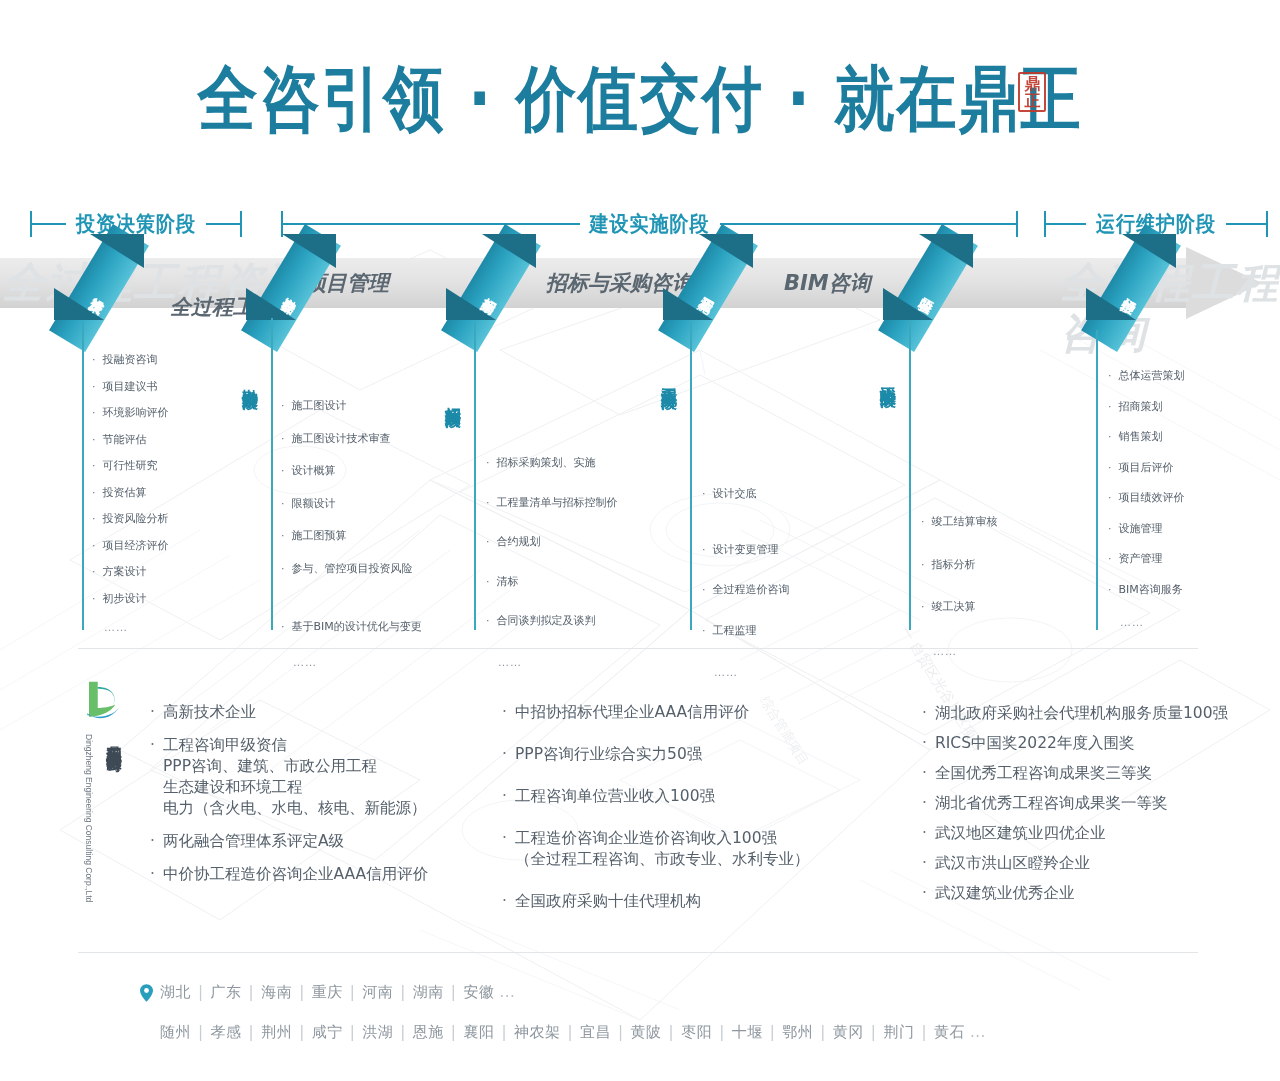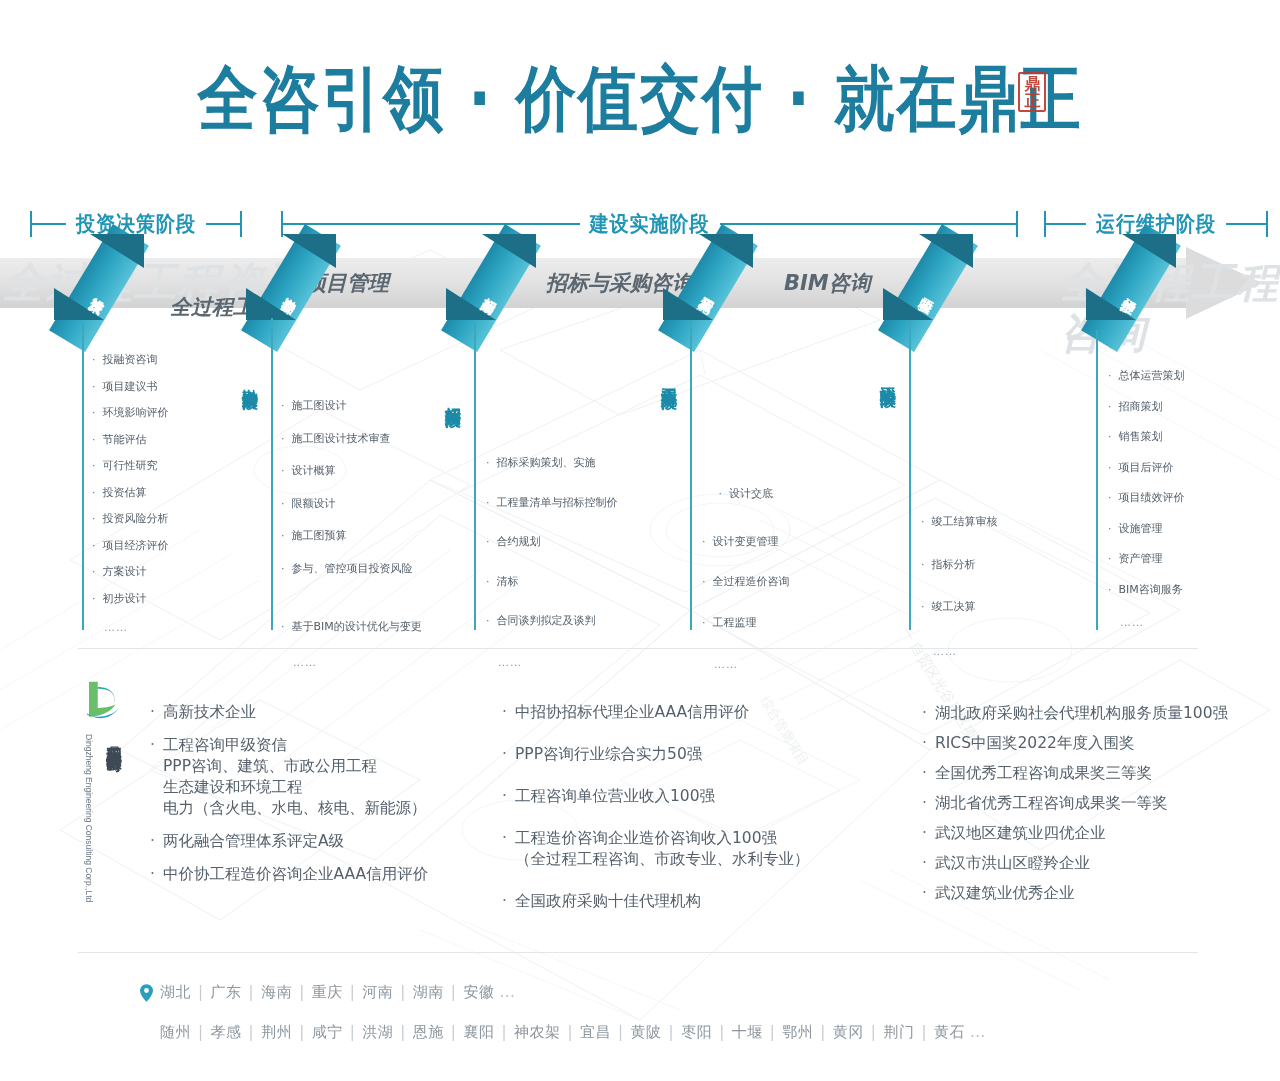--- a/index.html
+++ b/index.html
@@ -415,21 +415,21 @@
     <li style="margin-bottom:24px;">合约规划</li>
     <li style="margin-bottom:24px;">清标</li>
     <li style="margin-bottom:26px;">合同谈判拟定及谈判</li>
     <li class="ellipsis" style="padding-left:12px;">……</li>
   </ul>
 </div>
 
 <div class="col" style="left:690px; top:376px;">
   <div class="col-vlabel" style="left:-32px; top:0;">工程施工阶段</div>
   <ul class="col-list" style="left:12px; top:110px;">
-    <li style="margin-bottom:32px;text-align:center;">设计交底</li>
+    <li style="margin-bottom:40px;">设计交底</li>
     <li style="margin-bottom:25px;">设计变更管理</li>
     <li style="margin-bottom:25px;">全过程造价咨询</li>
     <li style="margin-bottom:27px;">工程监理</li>
     <li class="ellipsis" style="padding-left:12px;">……</li>
   </ul>
 </div>
 
 <div class="col" style="left:909px; top:374px;">
   <div class="col-vlabel" style="left:-32px; top:0;">竣工验收阶段</div>
   <ul class="col-list" style="left:12px; top:140px;">

